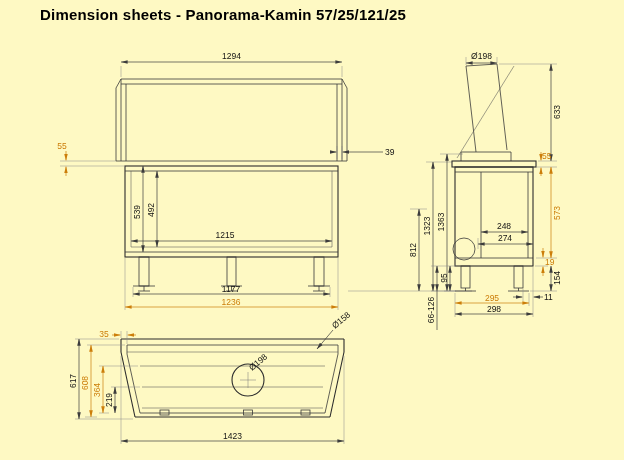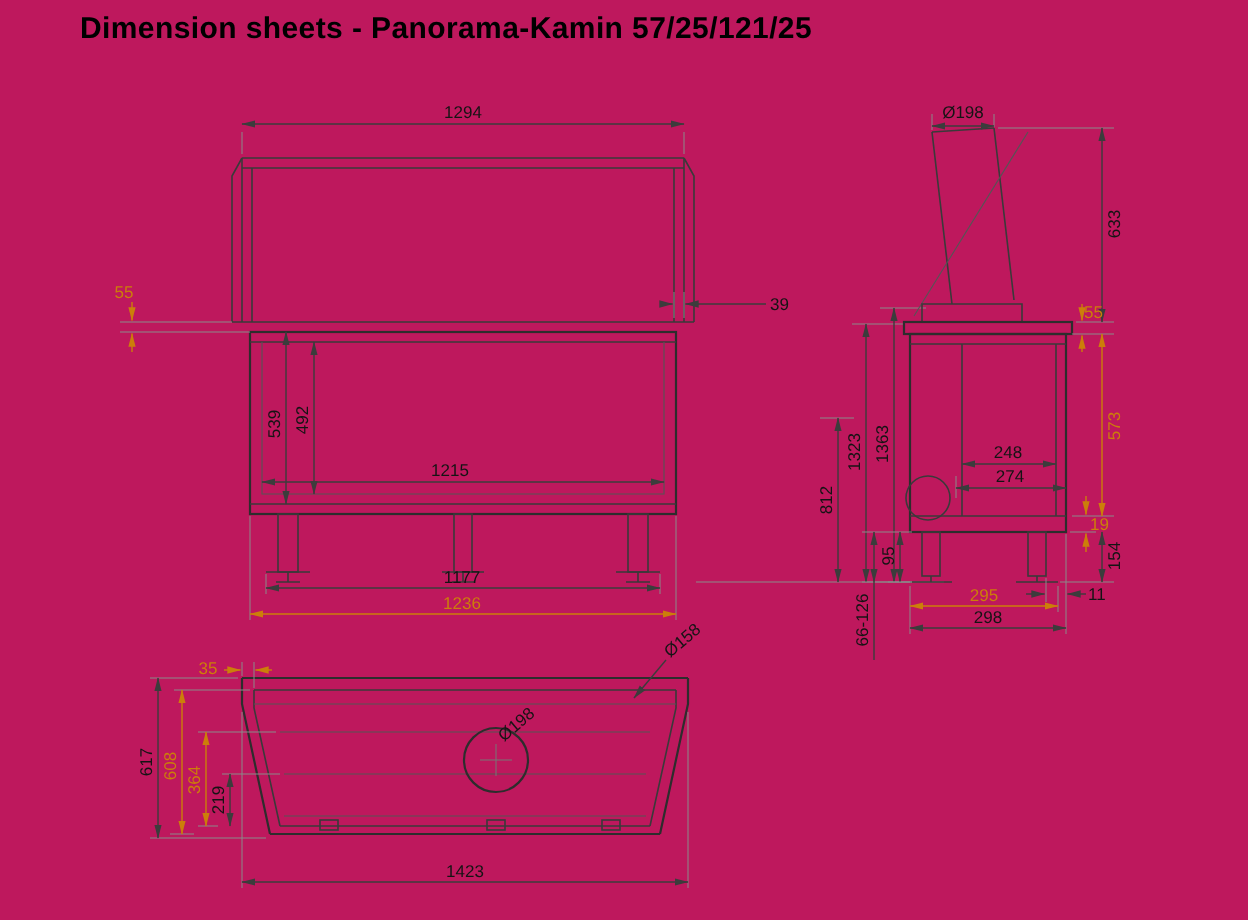--- a/index.html
+++ b/index.html
@@ -1,16 +1,16 @@
 <!DOCTYPE html>
 <html><head>
 <meta charset="utf-8">
 <style>
   html,body{margin:0;padding:0;background:#fff;}
-  .sheet{position:relative;width:624px;height:460px;background:#be185d;overflow:hidden;
+  .sheet{position:relative;width:624px;height:460px;background:#fef9c3;overflow:hidden;
          font-family:"Liberation Sans",sans-serif;}
   .title{position:absolute;left:40px;top:6px;margin:0;font-size:15px;font-weight:bold;
          color:#000;letter-spacing:0.2px;}
   svg{position:absolute;left:0;top:0;}
   .ol {fill:none;stroke:#2d2d2d;stroke-width:1.1;}
   .ol2{fill:none;stroke:#3a3a3a;stroke-width:0.8;}
   .ol3{fill:none;stroke:#555;stroke-width:0.55;}
   .dl {fill:none;stroke:#3c3c3c;stroke-width:0.7;}
   .dlo{fill:none;stroke:#cc7e0a;stroke-width:0.7;}
   .xl {fill:none;stroke:#8a8a8a;stroke-width:0.5;}

